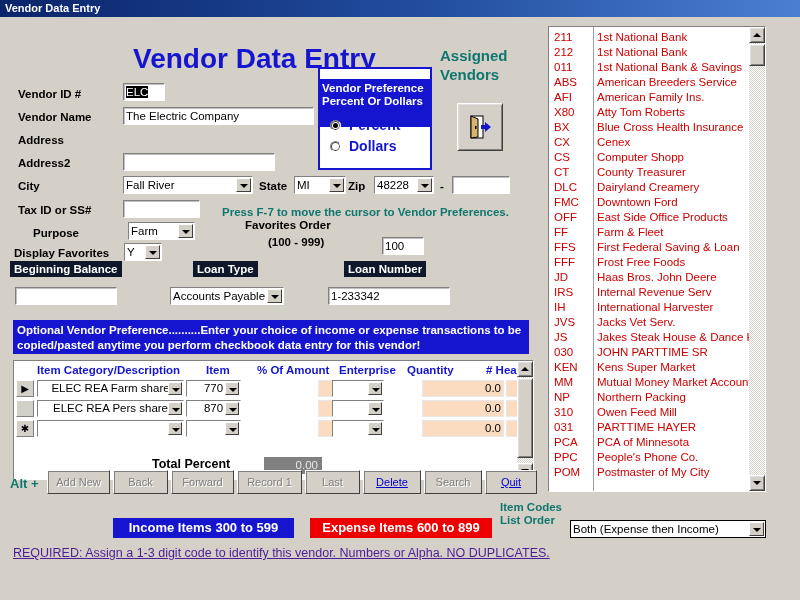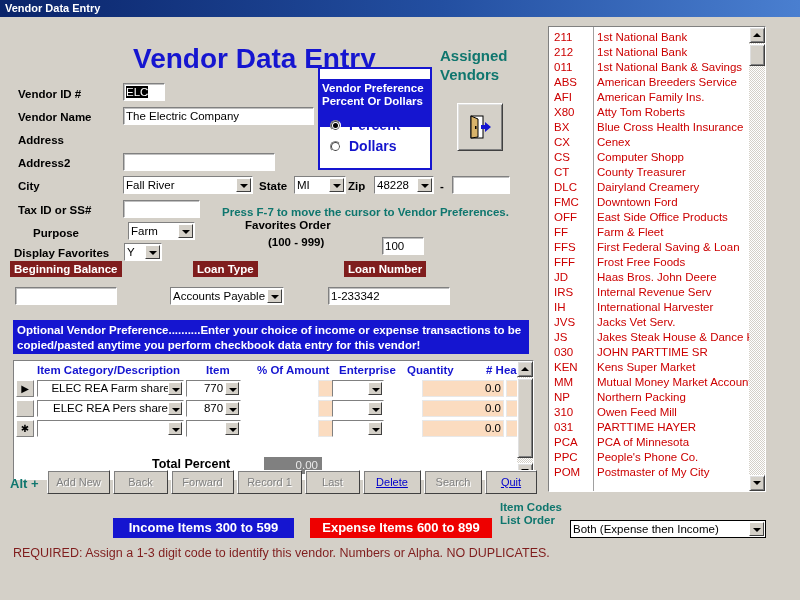--- a/index.html
+++ b/index.html
@@ -18,21 +18,21 @@
     background:linear-gradient(to right,#0a246a 0%,#234fa1 55%,#4a7fd0 100%);
     color:#ffffff;font-weight:bold;font-size:11px;
     line-height:17px;padding-left:5px;box-sizing:border-box;
     letter-spacing:0px;
   }
 
   
   .canvas{position:absolute;left:0;top:17px;width:800px;height:583px;background:#d4d0c8;}
 
   .lbl{position:absolute;font-weight:bold;color:#000;font-size:11.5px;white-space:nowrap;}
-  .lbl-blk{position:absolute;font-weight:bold;color:#ffffff;background:#7f1d1d;
+  .lbl-blk{position:absolute;font-weight:bold;color:#ffffff;background:#0f172a;
            font-size:11.5px;white-space:nowrap;padding:2px 4px;}
   .lbl-red{position:absolute;font-weight:bold;color:#0f766e;white-space:nowrap;}
   .lbl-blue{position:absolute;font-weight:bold;color:#1414cc;white-space:nowrap;}
 
   .bigtitle{position:absolute;font-weight:bold;color:#1515d0;font-size:28px;white-space:nowrap;}
 
   
   .tb{
     position:absolute;background:#ffffff;
     border:1px solid #808080;border-right-color:#ffffff;border-bottom-color:#ffffff;
@@ -135,21 +135,21 @@
 
   
   .vlist{position:absolute;background:#ffffff;
          border:1px solid #808080;border-right-color:#ffffff;border-bottom-color:#ffffff;
          box-sizing:border-box;overflow:hidden;}
   .vrow{position:relative;height:15px;line-height:15px;color:#cc0000;font-size:11.5px;white-space:nowrap;}
   .vrow .code{position:absolute;left:5px;width:34px;}
   .vrow .name{position:absolute;left:48px;}
   .vsep{position:absolute;left:44px;top:0;bottom:0;width:1px;background:#a0a0a0;}
 
-  .reqnote{position:absolute;color:#7f1d1d;font-size:12.5px;white-space:nowrap;}
+  .reqnote{position:absolute;color:#4c1d95;font-size:12.5px;white-space:nowrap;text-decoration:underline;}
 </style>
 </head>
 <body>
 
 <div id="app">
 
   <div class="titlebar">
     <span>Vendor Data Entry</span>
   </div>
 

